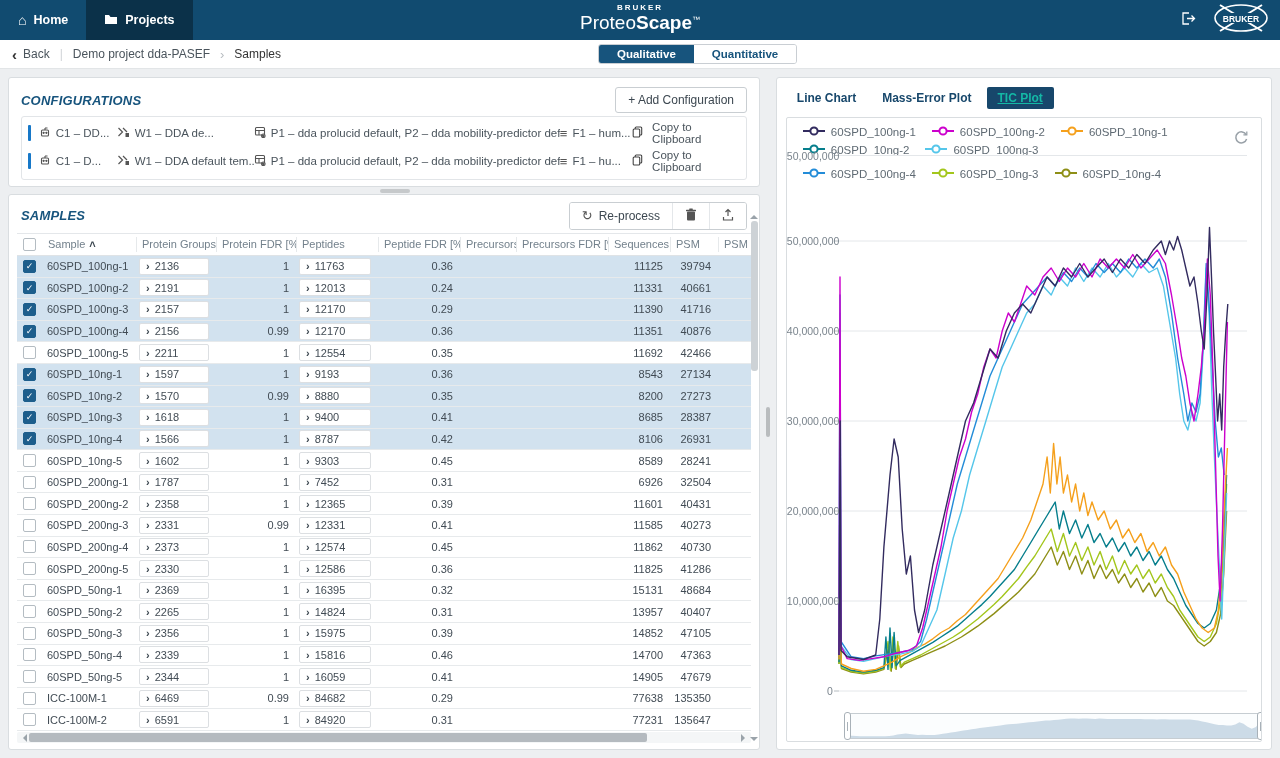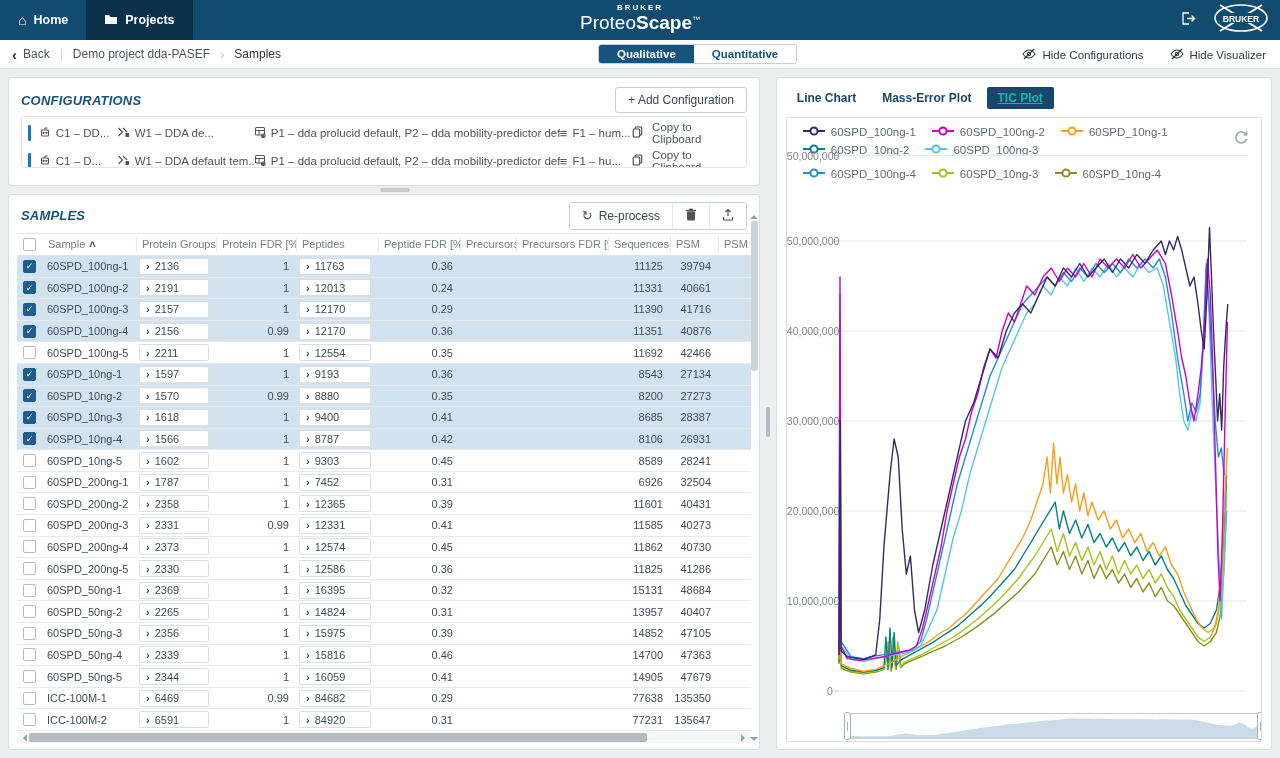--- a/index.html
+++ b/index.html
@@ -37,21 +37,21 @@
   .v-splitter { width:8px; position:relative; }
   .v-splitter .grip { position:absolute; left:2px; top:330px; width:4px; height:30px; background:#b9bcbe; border-radius:2px; }
   .right-col { width:508px; background:#fff; border:1px solid #d9dde0; border-radius:3px; padding:7px 9px; display:flex; flex-direction:column; }
 
   .card { background:#fff; border:1px solid #d9dde0; border-radius:3px; }
   .config-card { height:112px; padding:6px 12px; }
   .card-head { display:flex; align-items:center; justify-content:space-between; height:32px; }
   .card-title { font-size:13px; font-weight:bold; font-style:italic; color:#17547d; letter-spacing:.2px; }
   .btn { background:#fff; border:1px solid #c9ced2; border-radius:3px; font-size:12px; color:#3c4750; padding:5px 12px; cursor:pointer; font-family:inherit; }
 
-  .config-list { border:1px solid #e2e5e8; border-radius:3px; height:52px; padding:2px 0; overflow:hidden; }
+  .config-list { border:1px solid #e2e5e8; border-radius:3px; height:64px; padding:2px 0; overflow:hidden; }
   .config-row { display:flex; align-items:center; height:28px; padding:0 10px 0 6px; font-size:11.5px; color:#4a545c; }
   .config-row .bar { width:3px; height:16px; background:#1778c8; border-radius:1px; margin-right:8px; }
   .cfg-seg { display:flex; align-items:center; gap:5px; white-space:nowrap; overflow:hidden; }
   .cfg-seg svg { flex:none; }
   .cfg-c { width:84px; } .cfg-w { width:148px; } .cfg-p { width:330px; } .cfg-f { width:78px; }
   .cfg-copy { margin-left:auto; display:flex; align-items:center; gap:9px; cursor:pointer; color:#4a545c; }
 
   .h-splitter { height:8px; position:relative; }
   .h-splitter .grip { position:absolute; top:2px; left:372px; width:30px; height:4px; background:#c6c9cb; border-radius:2px; }
 
@@ -148,38 +148,20 @@
   <span class="crumb-sep">|</span>
   <span style="cursor:pointer">Demo project dda-PASEF</span>
   <span class="crumb-arrow">›</span>
   <span style="color:#333">Samples</span>
 
   <div class="toggle">
     <div class="tbtn on">Qualitative</div>
     <div class="tbtn off">Quantitative</div>
   </div>
 
-  <div class="crumb-right">
-    <div class="hide-item">
-      <span><svg width="14" height="12" viewBox="0 0 14 12" fill="none" stroke="#333c44" stroke-width="1.1">
-            <path d="M1 6c1.8-2.6 4-4 6-4s4.2 1.4 6 4c-1.8 2.6-4 4-6 4S2.8 8.6 1 6z"></path>
-            <circle cx="7" cy="6" r="1.7"></circle>
-            <path d="M2 11 L12 1" stroke-width="1.3"></path>
-          </svg></span>
-      <span>Hide Configurations</span>
-    </div>
-    <div class="hide-item">
-      <span><svg width="14" height="12" viewBox="0 0 14 12" fill="none" stroke="#333c44" stroke-width="1.1">
-            <path d="M1 6c1.8-2.6 4-4 6-4s4.2 1.4 6 4c-1.8 2.6-4 4-6 4S2.8 8.6 1 6z"></path>
-            <circle cx="7" cy="6" r="1.7"></circle>
-            <path d="M2 11 L12 1" stroke-width="1.3"></path>
-          </svg></span>
-      <span>Hide Visualizer</span>
-    </div>
-  </div>
 </div>
 
 <div class="main">
   <div class="left-col">
 
     <section class="card config-card">
       <div class="card-head">
         <span class="card-title">CONFIGURATIONS</span>
         <button class="btn"><span>+</span> <span>Add Configuration</span></button>
       </div>

